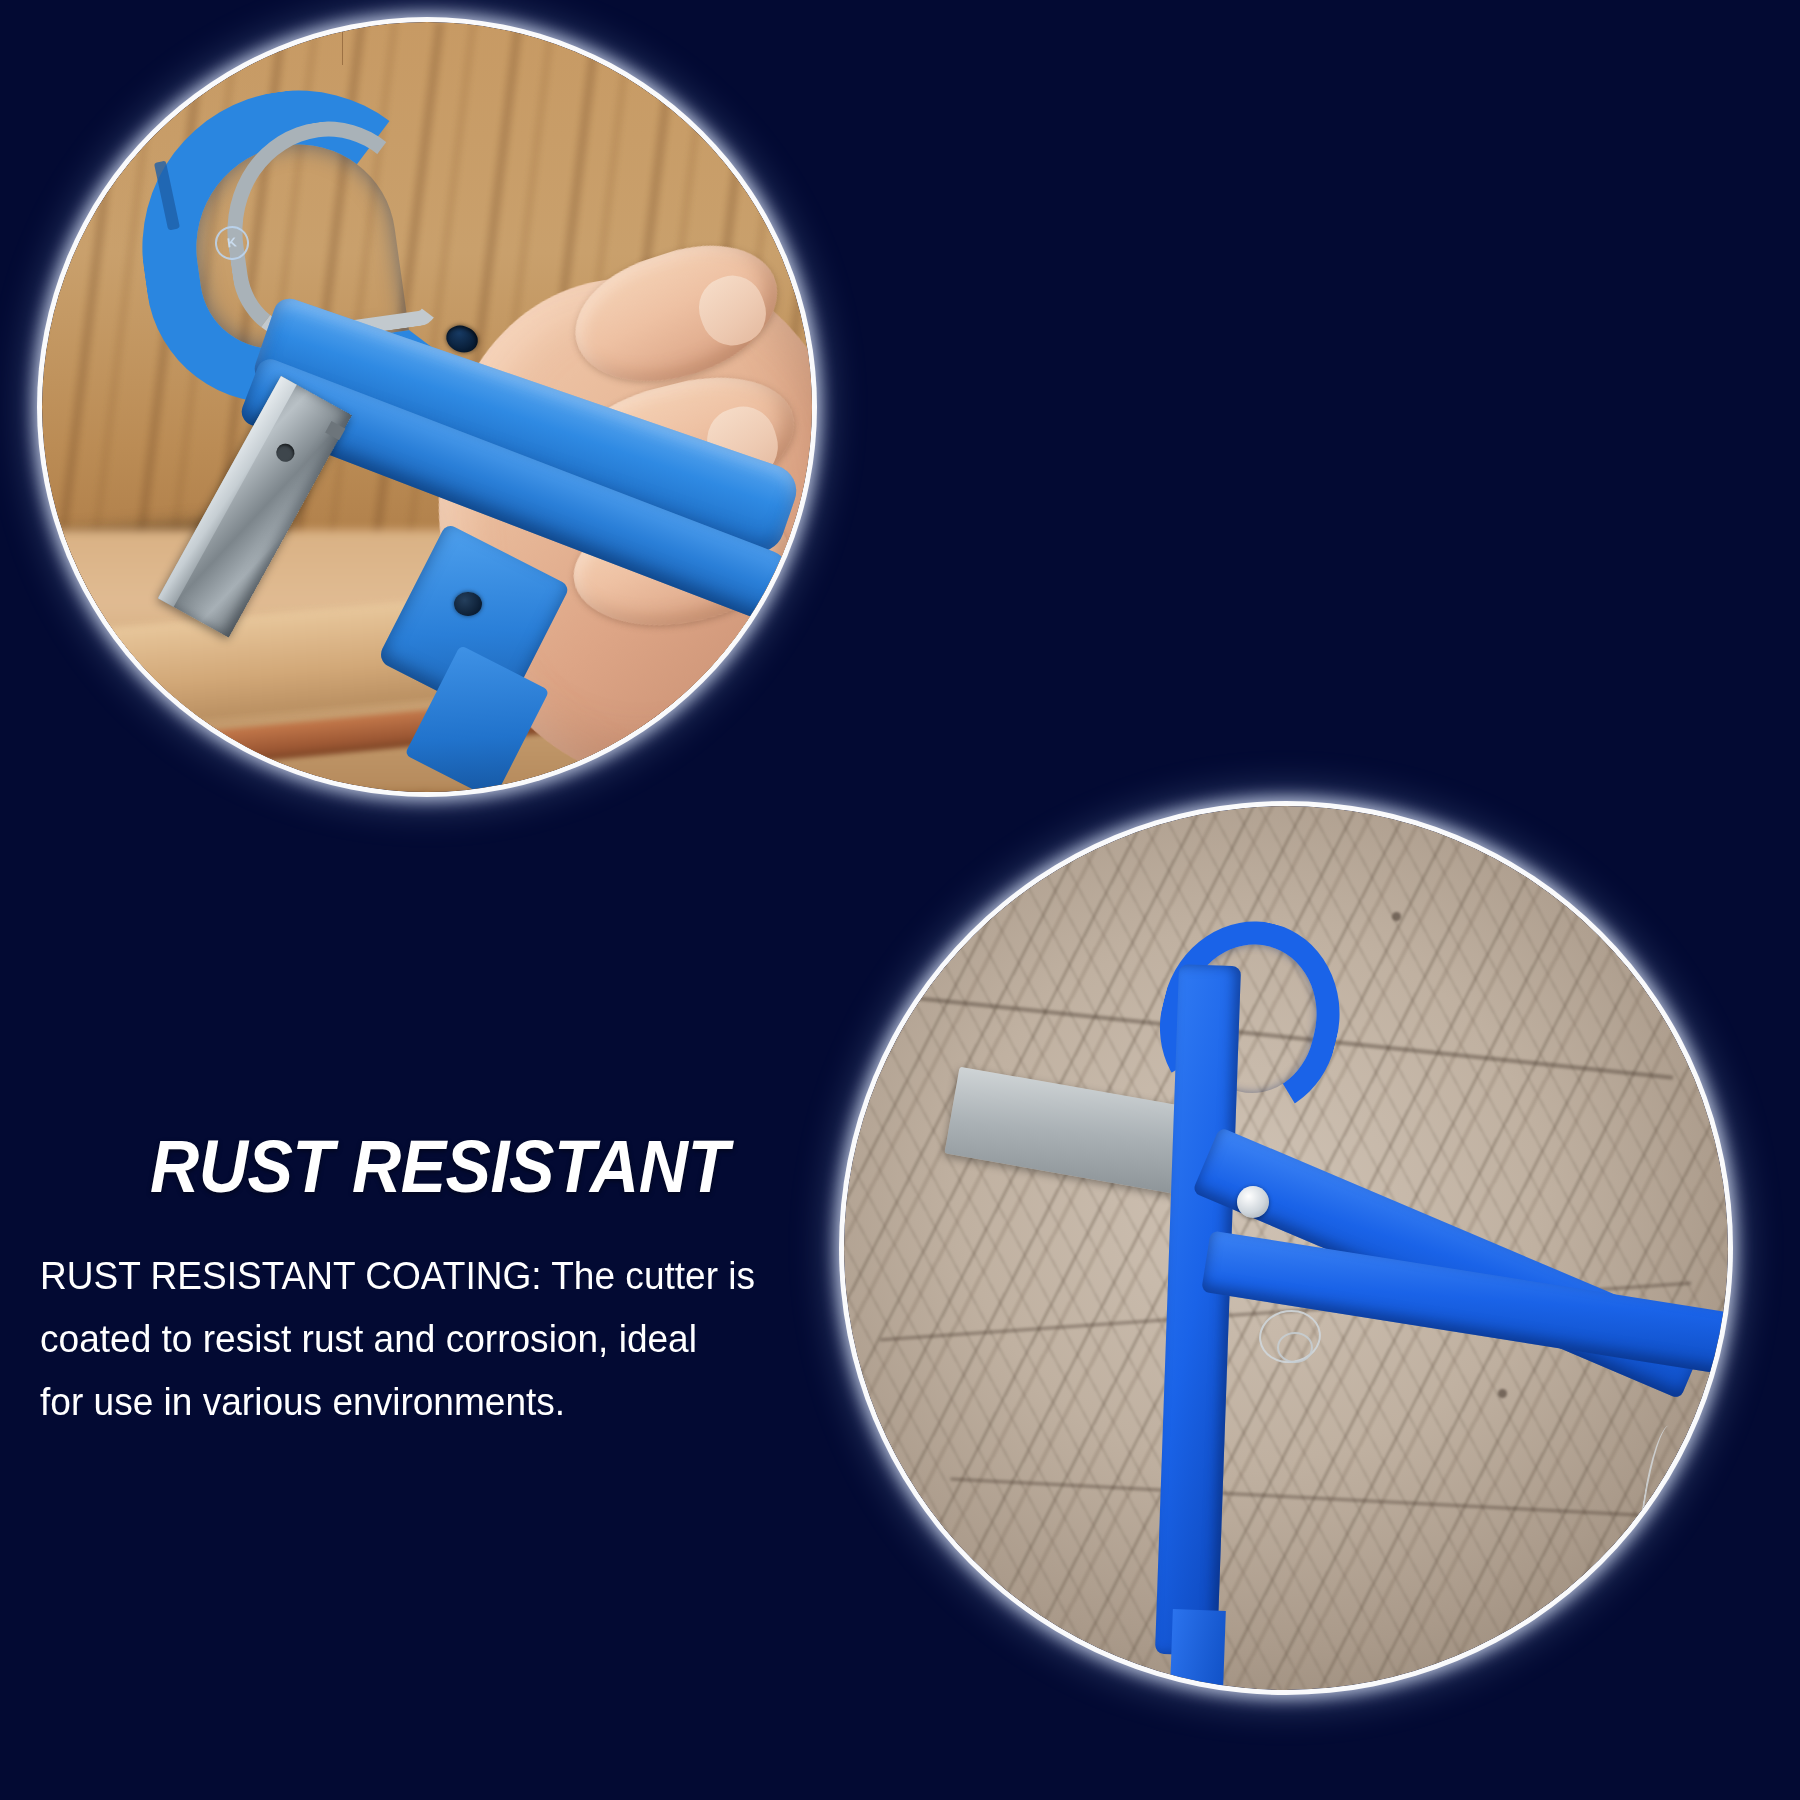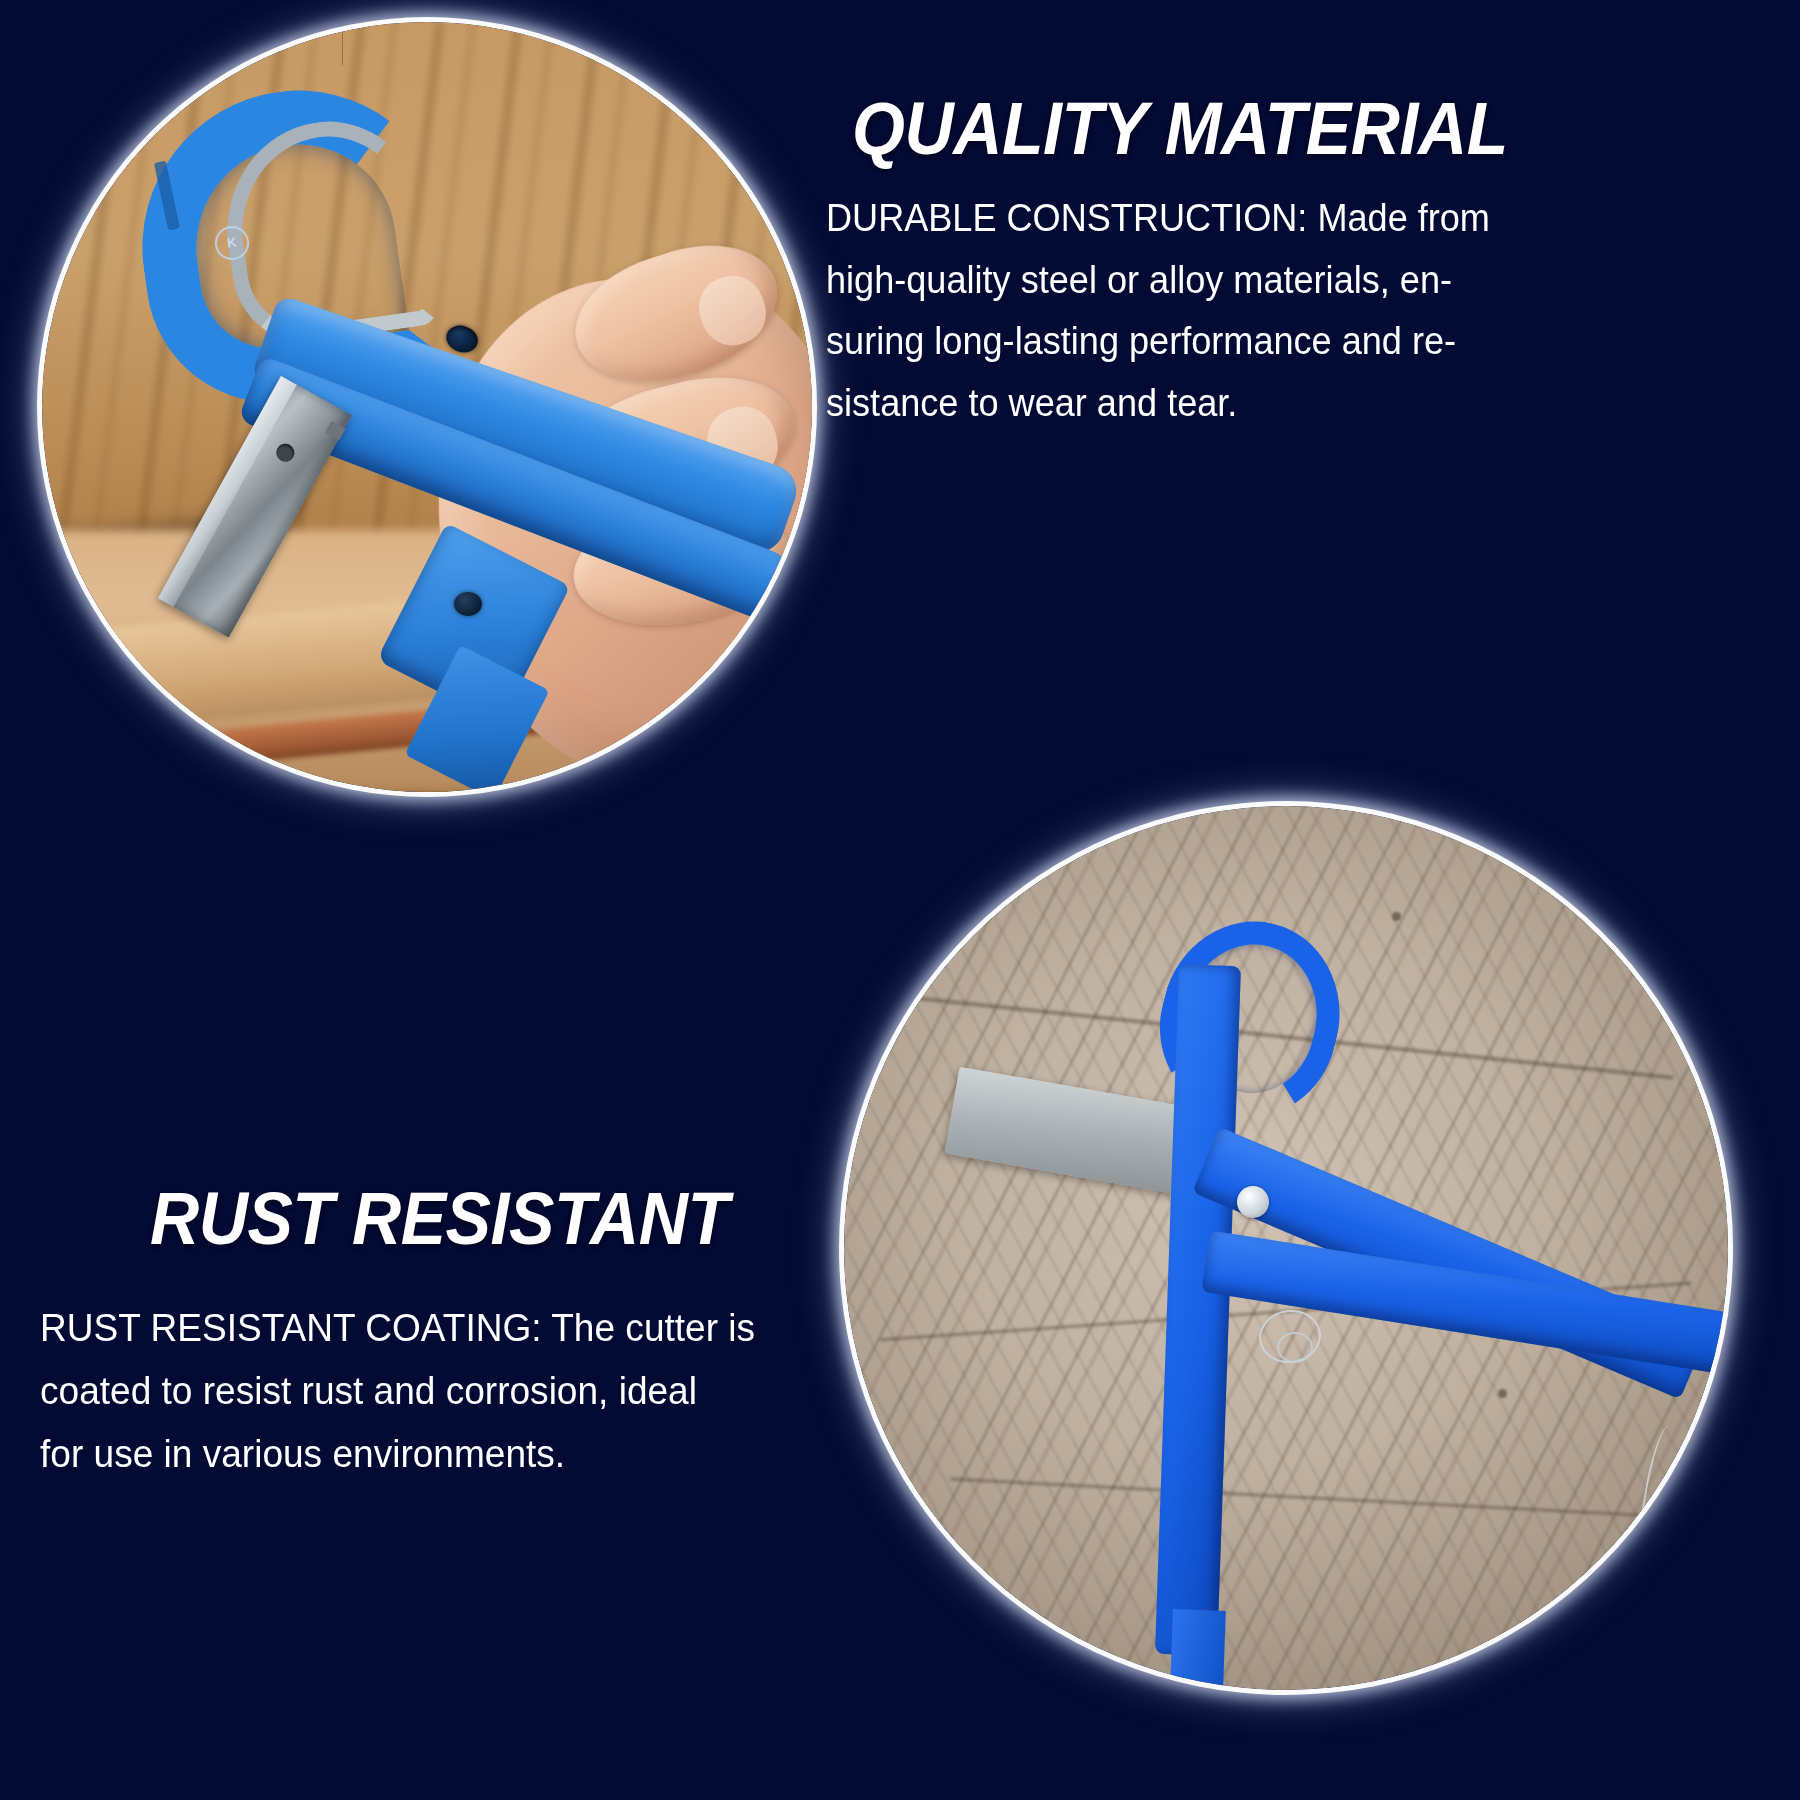--- a/index.html
+++ b/index.html
@@ -373,21 +373,21 @@
     left:826px; top:92px;
     width:760px;
     z-index:5;
   }
   #block-quality .heading{ font-size:74px; margin-left:26px; }
   #block-quality .body-copy{ margin-top:22px; }
 
   
   #block-rust{
     position:absolute;
-    left:40px; top:1182px;
+    left:40px; top:1130px;
     width:800px;
     z-index:5;
   }
   #block-rust .heading{ font-size:74px; margin-left:110px; }
   #block-rust .body-copy{ margin-top:40px; font-size:39px; }
 </style>
 </head>
 <body>
 
 <div id="poster">
@@ -442,29 +442,20 @@
       <div class="spine-tip"></div>
       <div class="handle-bar2"></div>
       <div class="handle-bar"></div>
       <div class="stump-rivet"></div>
       <div class="spring"></div>
       <div class="spring2"></div>
       <div class="wire"></div>
     </div>
   </div>
 
-  <div id="block-quality">
-    <div class="heading">QUALITY MATERIAL</div>
-    <div class="body-copy">
-      <div>DURABLE CONSTRUCTION: Made from</div>
-      <div>high-quality steel or alloy materials, en-</div>
-      <div>suring long-lasting performance and re-</div>
-      <div>sistance to wear and tear.</div>
-    </div>
-  </div>
 
   <div id="block-rust">
     <div class="heading">RUST RESISTANT</div>
     <div class="body-copy">
       <div>RUST RESISTANT COATING: The cutter is</div>
       <div>coated to resist rust and corrosion, ideal</div>
       <div>for use in various environments.</div>
     </div>
   </div>
 

